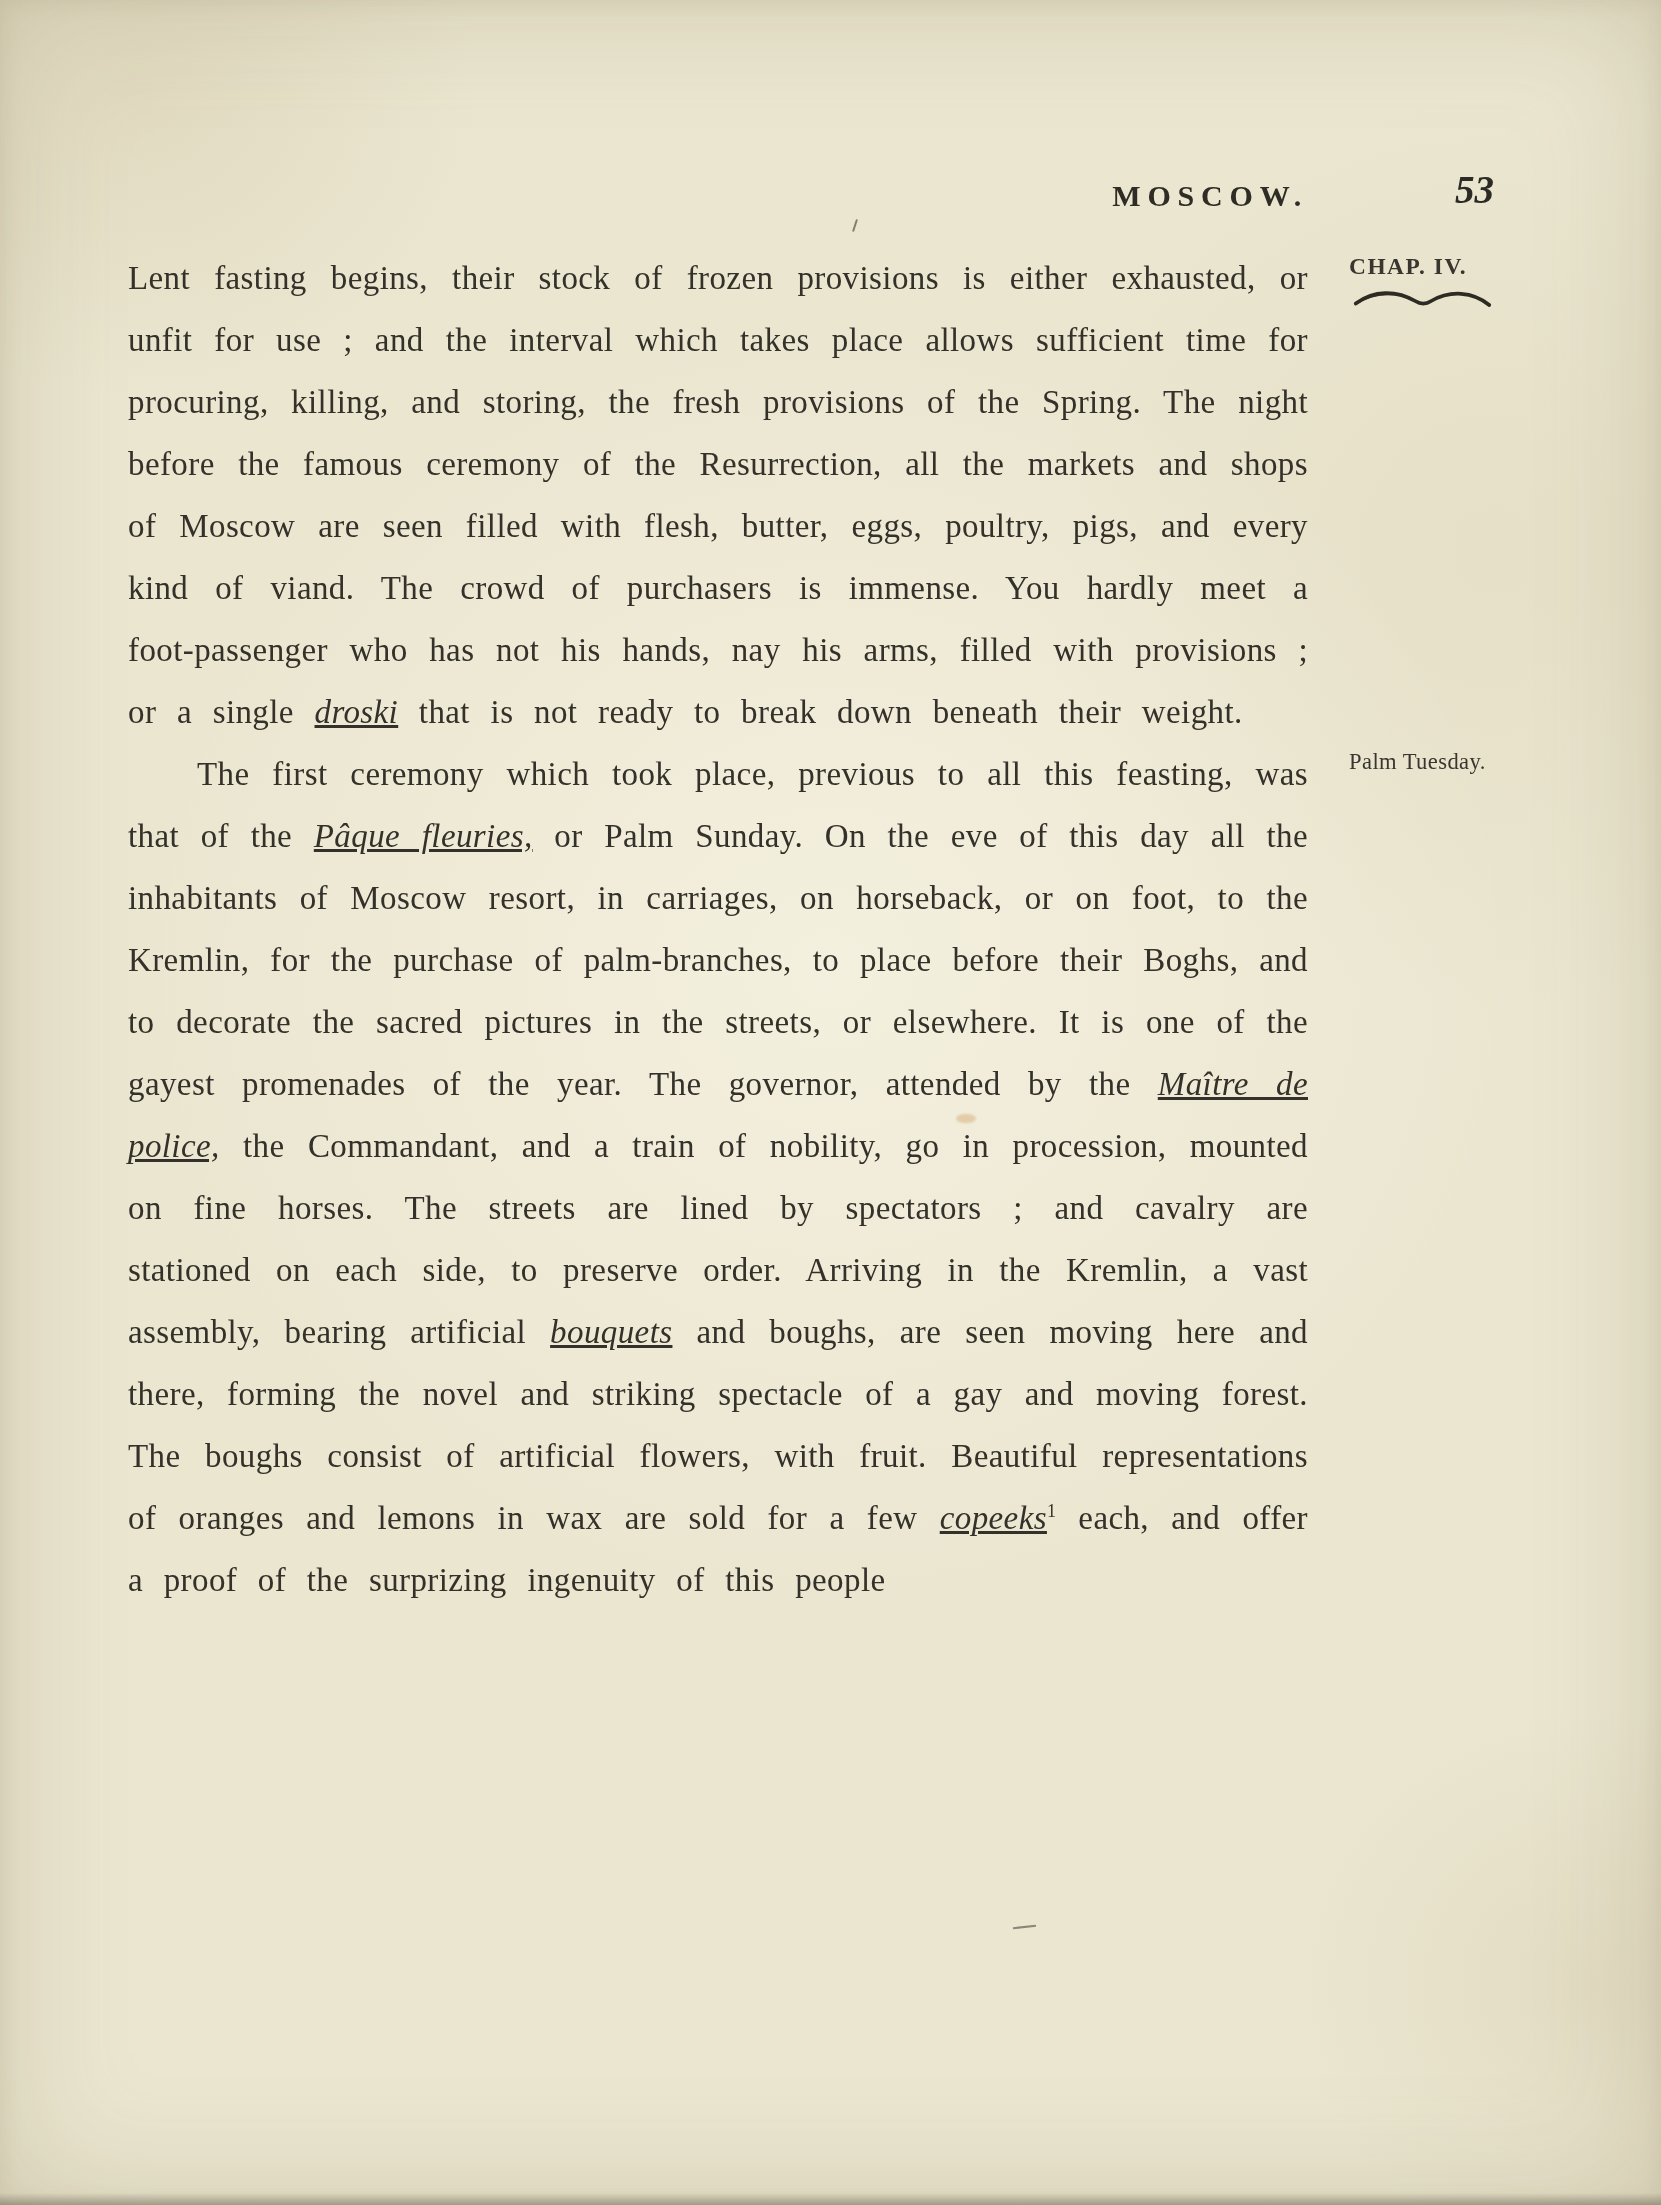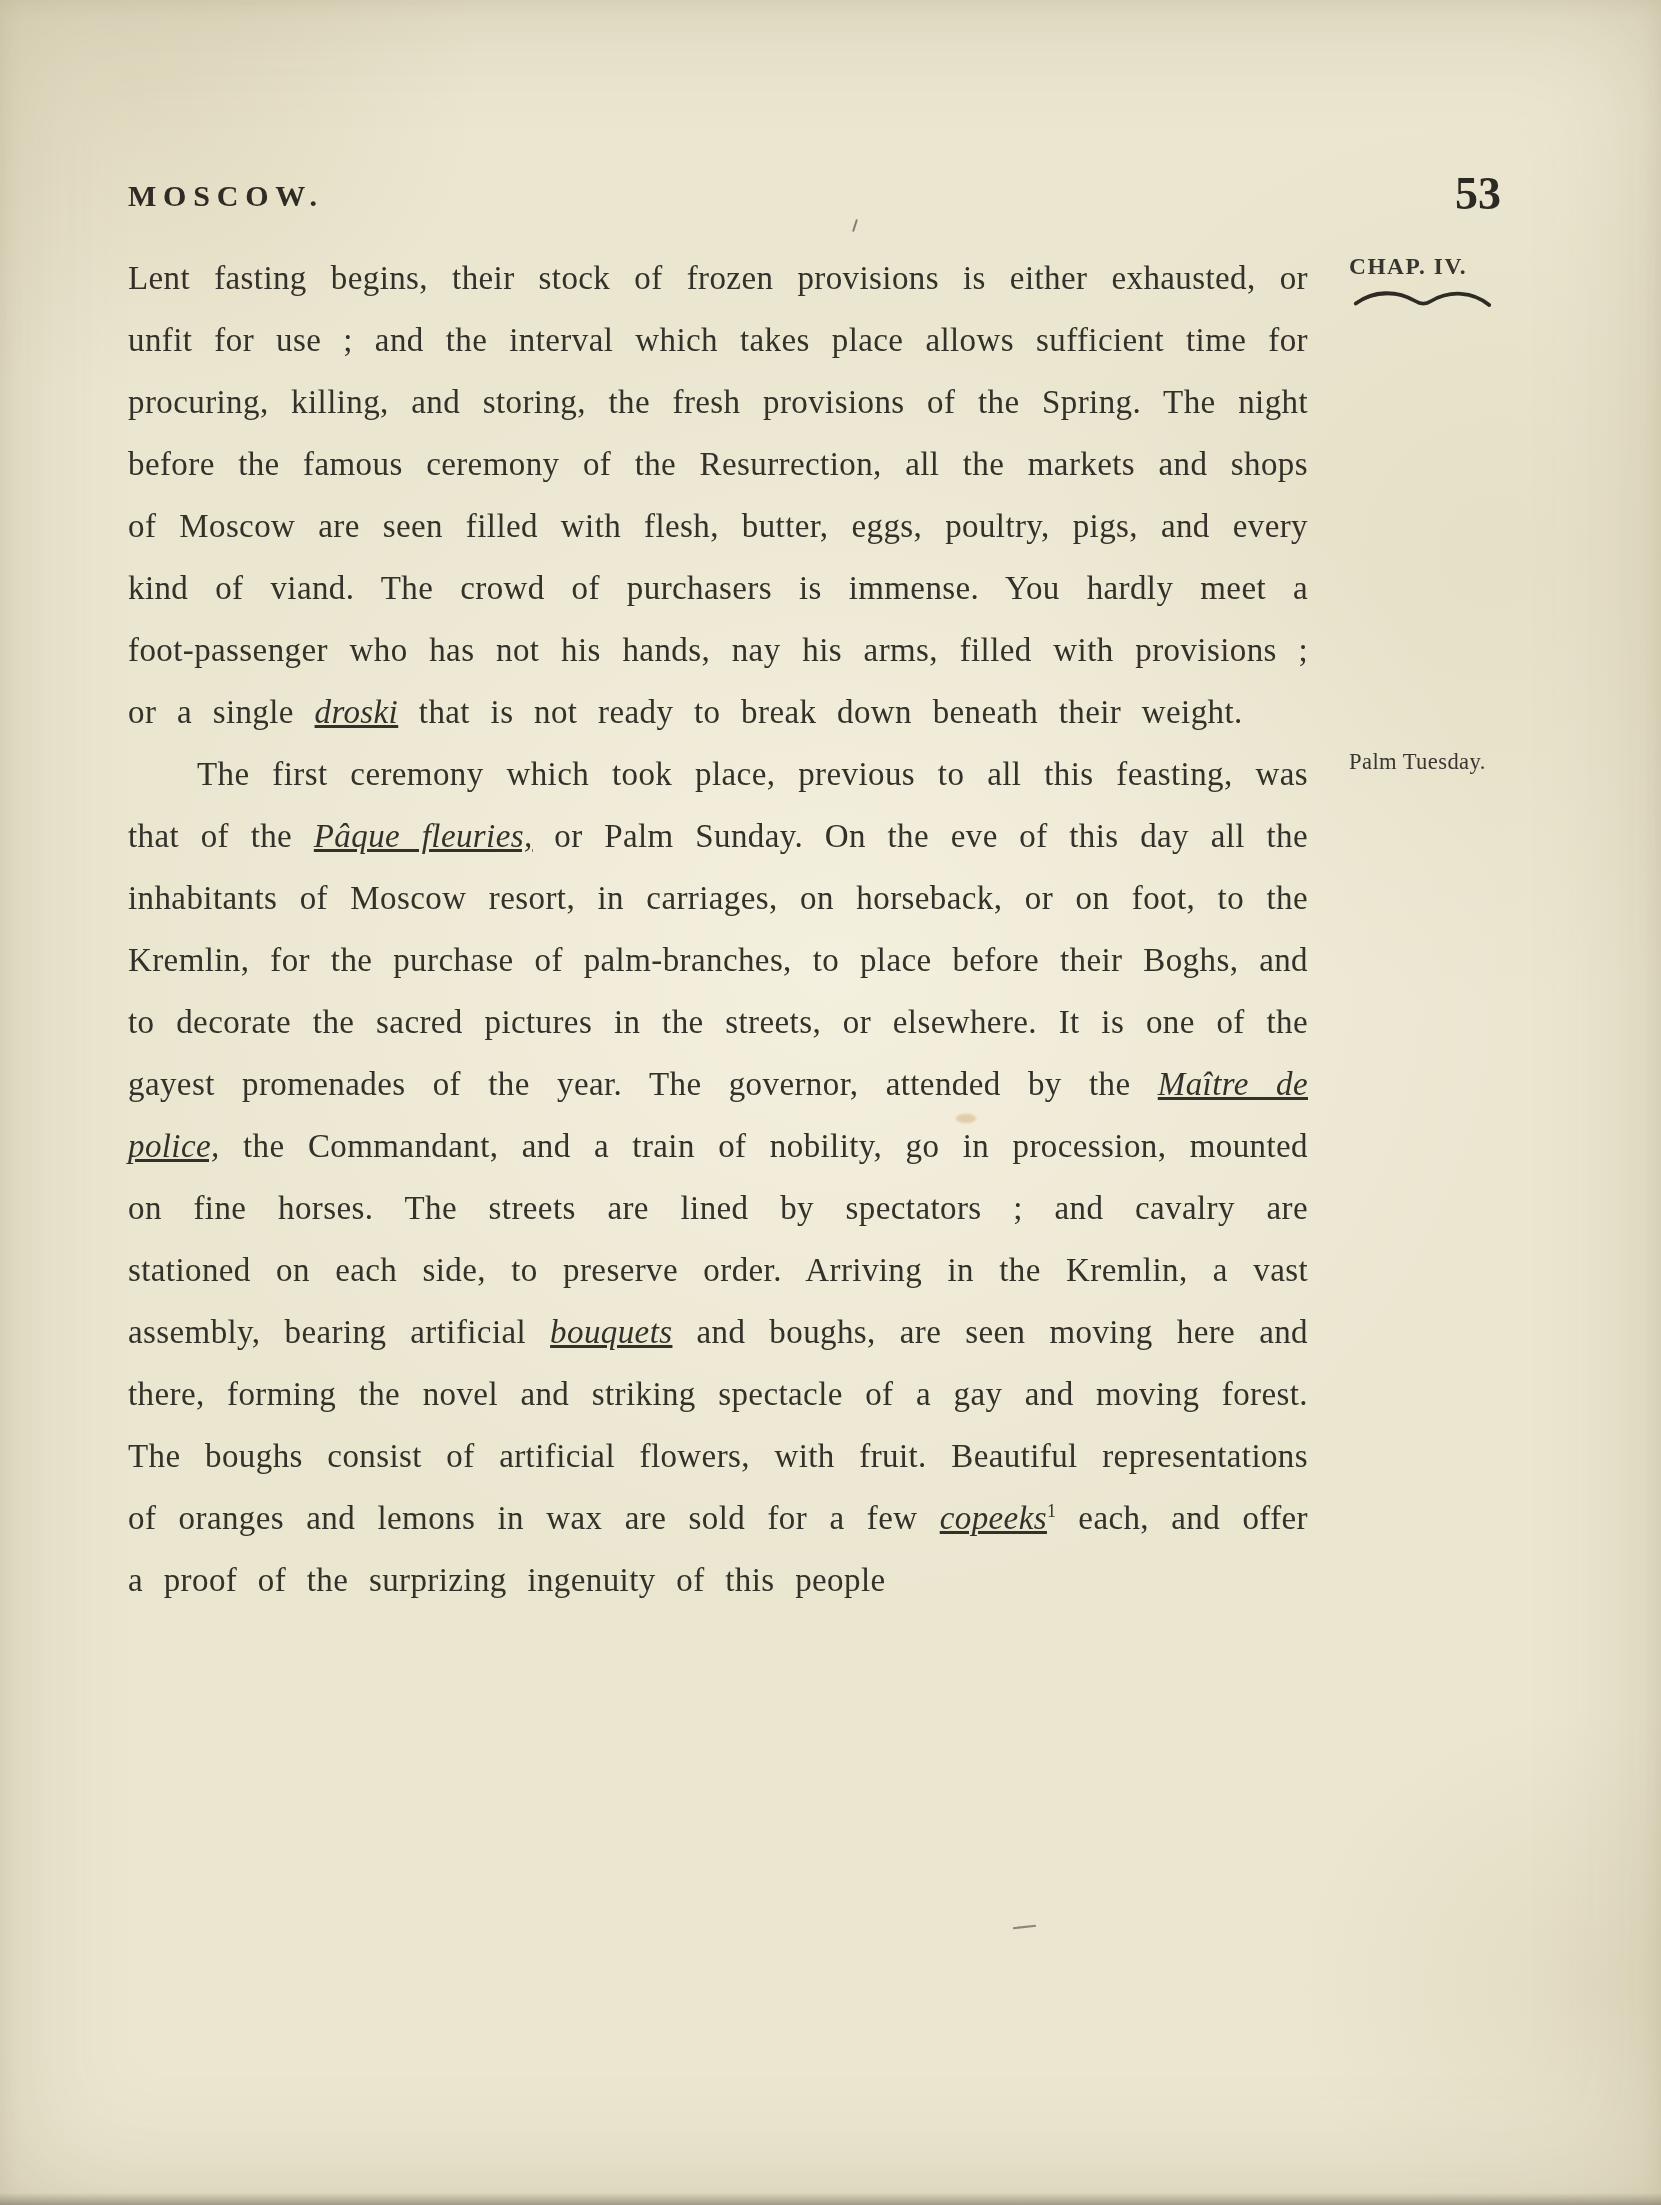--- a/index.html
+++ b/index.html
@@ -18,32 +18,33 @@
       radial-gradient(40% 30% at 90% 25%, rgba(170,150,100,0.08), transparent 70%),
       var(--paper, #ebe6d0);
     box-shadow: inset 0 0 128px rgba(110,95,55,0.22), inset 0 0 22.6px rgba(110,95,55,0.12);
     overflow: hidden;
   }
 
   
   .running-header {
     position: absolute;
     top: 179px; left: 128px; width: 1180px;
-    text-align: left;
+    text-align: right;
     font-weight: bold;
     font-size: 30px;
     letter-spacing: 6.8px;
     color: #2f2c26;
   }
   .page-number {
     position: absolute;
     top: 167px; left: 1455px;
-    font-size: 46px;
+    font-size: 39px;
     font-weight: bold;
     color: #2c2a24;
+    font-style: italic;
   }
 
   
   .text-block {
     position: absolute;
     left: 128px; top: 247px; width: 1180px;
     font-size: 33px;
     line-height: 62px;
     text-align: justify;
     word-spacing: 12px;

